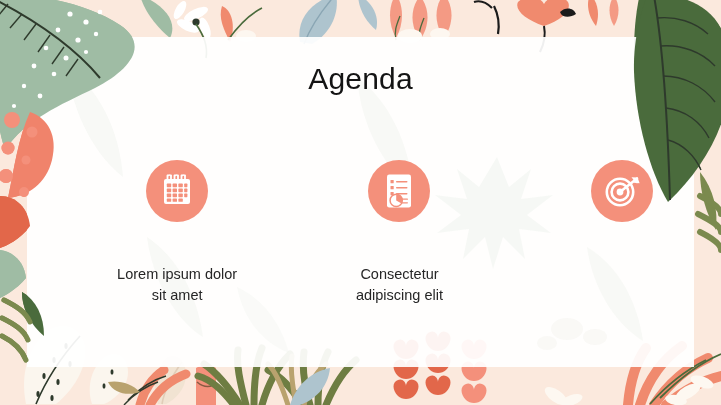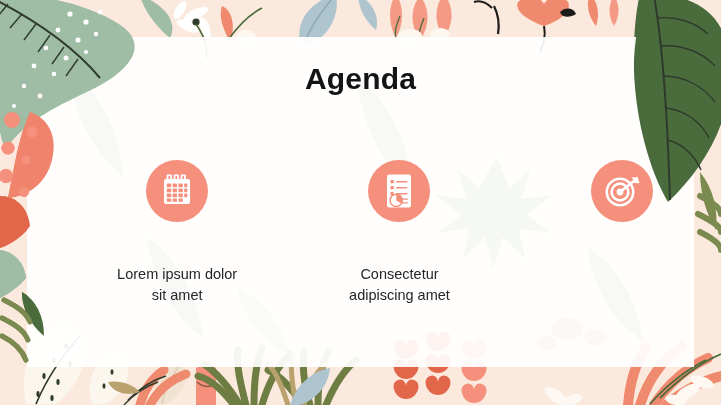--- a/index.html
+++ b/index.html
@@ -22,21 +22,21 @@
   }
   .card-watermarks{position:absolute;inset:0;opacity:.5;}
   .card-watermarks svg{position:absolute;top:0;left:0;width:667px;height:330px;}
 
   
   .leaf-overlay{position:absolute;left:0;top:0;width:721px;height:405px;pointer-events:none;}
 
   .title{
     position:absolute;left:0;top:62px;width:721px;
     text-align:center;
-    font-size:30px;font-weight:bold;color:#141414;
+    font-size:30px;font-weight:normal;color:#141414;
     letter-spacing:.2px;
     z-index:5;
   }
 
   .columns{
     position:absolute;left:27px;top:160px;width:667px;height:150px;
     display:flex;align-items:flex-start;justify-content:space-around;
     z-index:5;
     margin-left:39px;
   }
@@ -433,21 +433,21 @@
             </g>
 
             <circle cx="13.2" cy="27.4" r="6.1" fill="#ffffff" stroke="#f4907b" stroke-width="1.5"></circle>
             <path d="M13.2,27.4 L13.2,21.3 A6.1,6.1 0 0 1 18.6,30.4 Z" fill="#f4907b"></path>
             <rect x="18" y="25.5" width="7" height="1.3" rx=".65" fill="#f4907b"></rect>
             <rect x="18" y="29.2" width="7" height="1.3" rx=".65" fill="#f4907b"></rect>
           </svg>
         </span>
       </div>
       <div class="caption">Consectetur
-adipiscing amet</div>
+adipiscing elit</div>
     </div>
 
     <div class="col">
       <div class="circle">
         <span>
           <svg width="36" height="34" viewBox="0 0 36 34" xmlns="http://www.w3.org/2000/svg">
             <g fill="none" stroke="#ffffff" stroke-width="2.6">
               <circle cx="16" cy="18" r="13.2"></circle>
               <circle cx="16" cy="18" r="8.4"></circle>
             </g>

